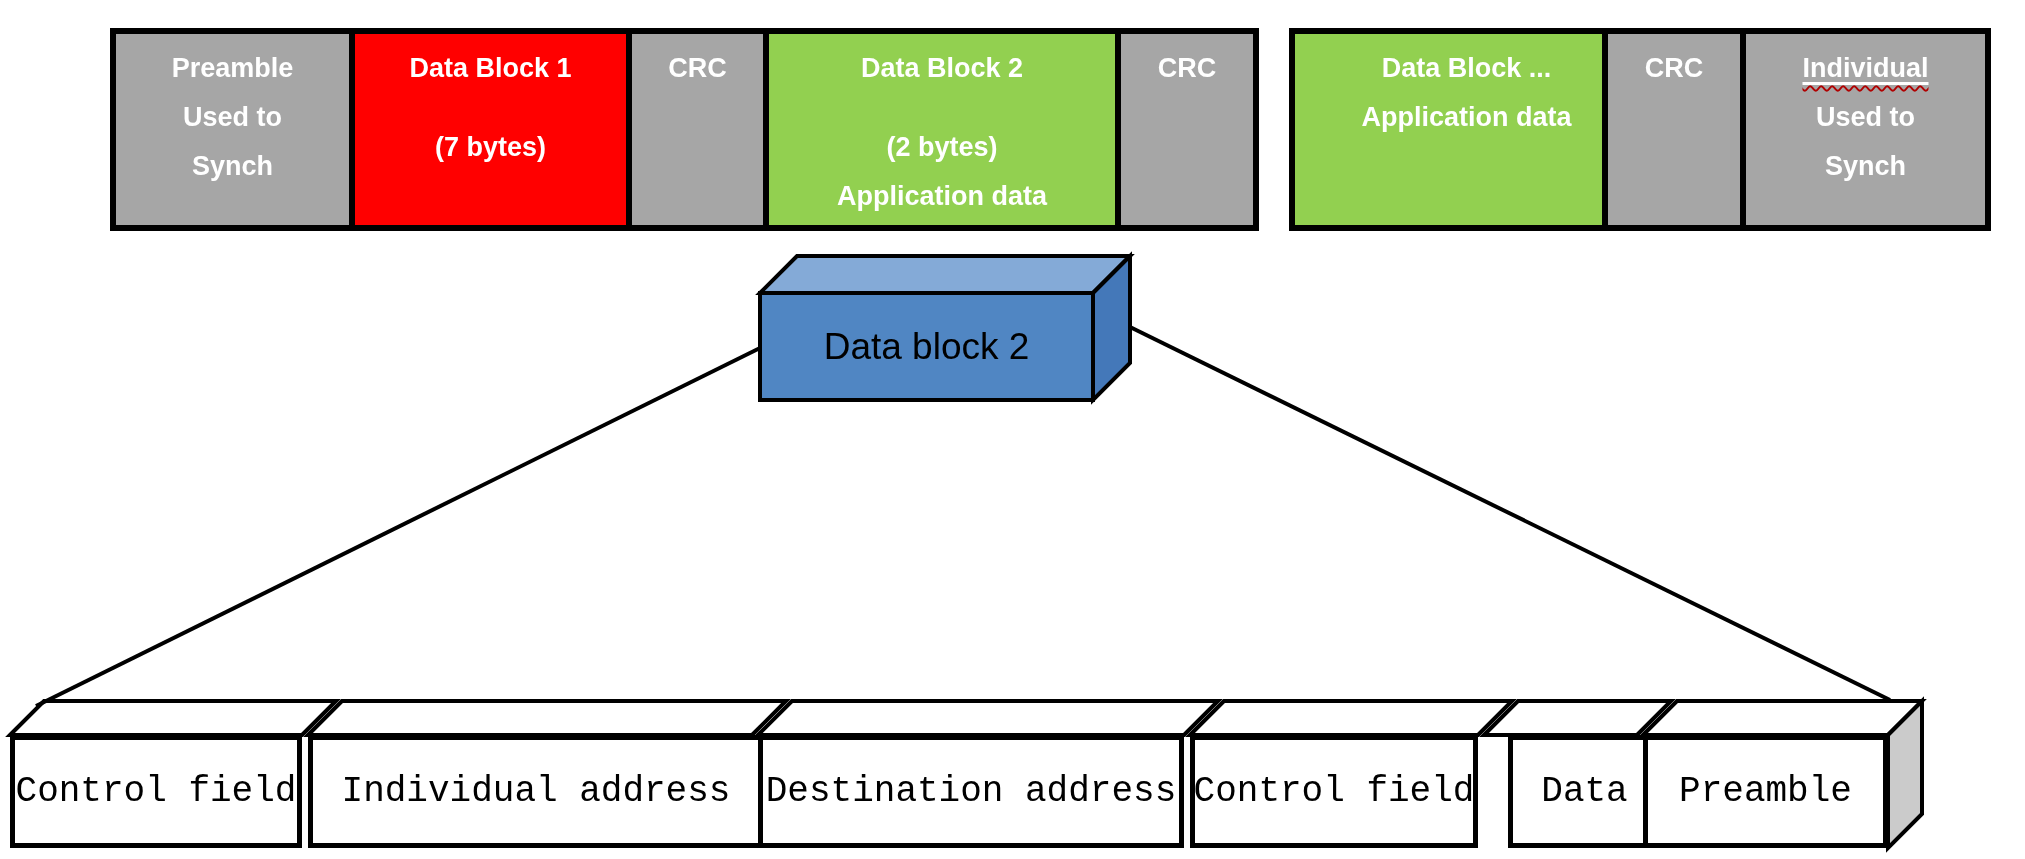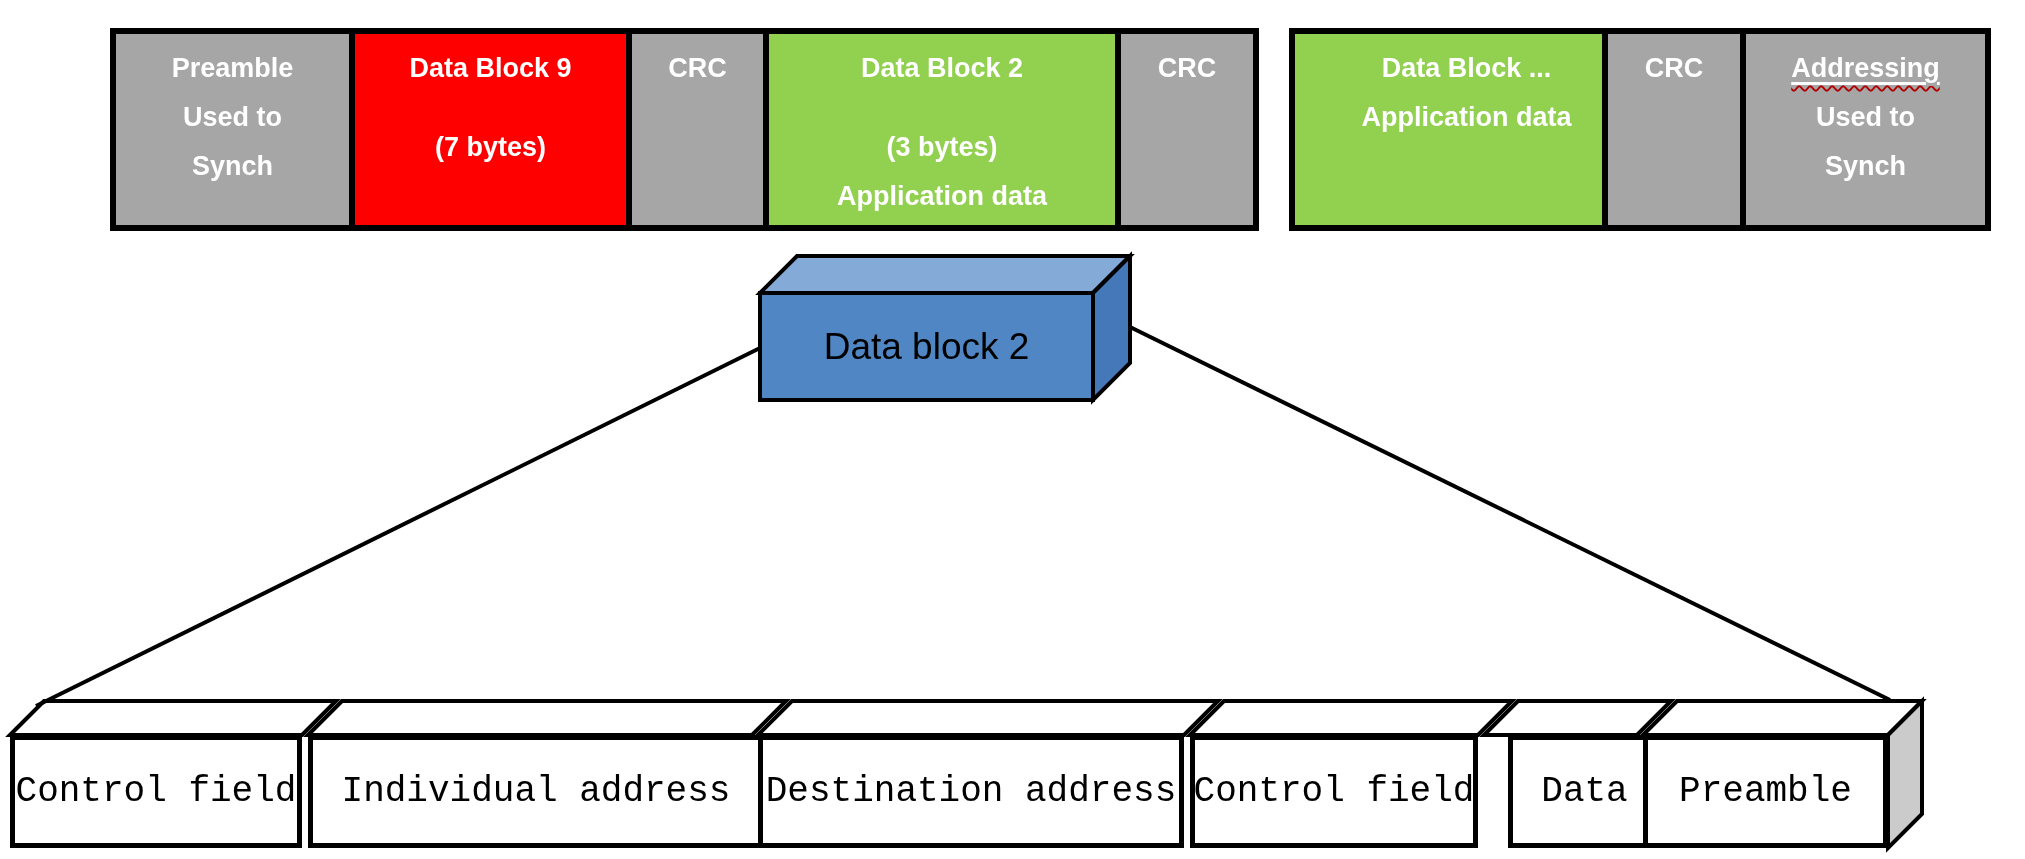--- a/index.html
+++ b/index.html
@@ -70,45 +70,45 @@
       <polygon points="760,293 1093,293 1093,400 760,400" fill="#5086c3" stroke="#000" stroke-width="4" stroke-linejoin="miter"></polygon>
     </svg>
 
   <div id="top-bar">
       <div class="top-cell" style="left: 110px; width: 245px; background: rgb(166, 166, 166);">
         <div class="line">Preamble</div>
         <div class="line">Used to</div>
         <div class="line">Synch</div>
       </div>
       <div class="top-cell" style="left: 349px; width: 283px; background: rgb(255, 0, 0);">
-        <div class="line">Data Block 9</div>
+        <div class="line">Data Block 1</div>
         <div class="spacer"></div>
         <div class="line">(7 bytes)</div>
       </div>
       <div class="top-cell" style="left: 626px; width: 143px; background: rgb(166, 166, 166);">
         <div class="line">CRC</div>
       </div>
       <div class="top-cell" style="left: 763px; width: 358px; background: rgb(146, 208, 80);">
         <div class="line">Data Block 2</div>
         <div class="spacer"></div>
-        <div class="line">(3 bytes)</div>
+        <div class="line">(2 bytes)</div>
         <div class="line">Application data</div>
       </div>
       <div class="top-cell" style="left: 1115px; width: 144px; background: rgb(166, 166, 166);">
         <div class="line">CRC</div>
       </div>
       <div class="top-cell" style="left: 1253px; width: 355px; background: rgb(146, 208, 80); margin-left: 36px;">
         <div class="line">Data Block ...</div>
         <div class="line">Application data</div>
       </div>
       <div class="top-cell" style="left: 1602px; width: 144px; background: rgb(166, 166, 166);">
         <div class="line">CRC</div>
       </div>
       <div class="top-cell" style="left: 1740px; width: 251px; background: rgb(166, 166, 166);">
-        <div class="line"><span class="postamble-u"><span class="postamble-w">Addressing</span></span></div>
+        <div class="line"><span class="postamble-u"><span class="postamble-w">Individual</span></span></div>
         <div class="line">Used to</div>
         <div class="line">Synch</div>
       </div>
     </div>
 
   <div id="box-label">Data block 2</div>
 
   <div id="bottom-bar">
       <div class="bot-cell" style="left: 10px; width: 292px;">Control field</div>
       <div class="bot-cell" style="left: 308px; width: 456px;">Individual address</div>

